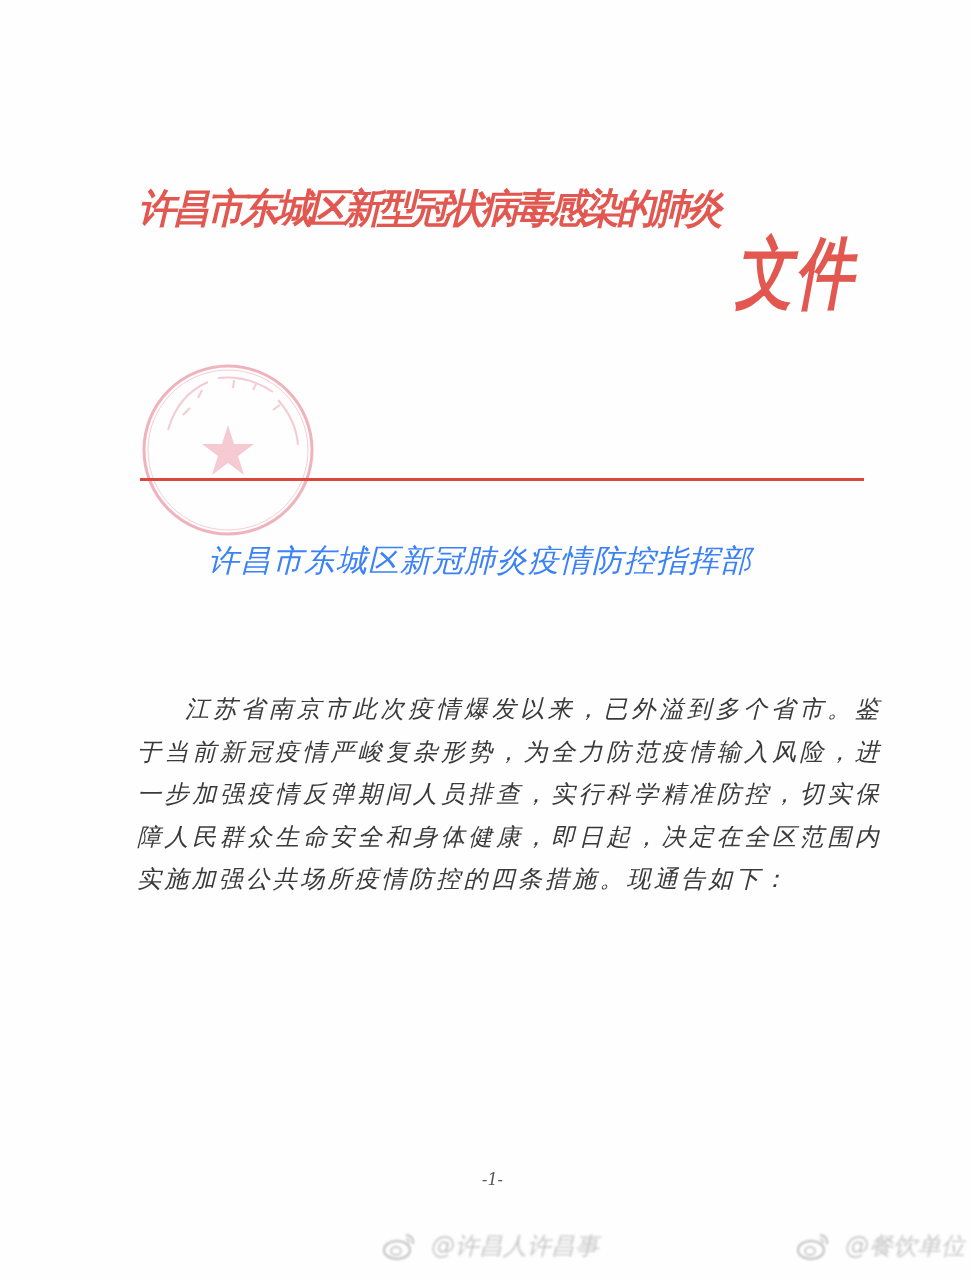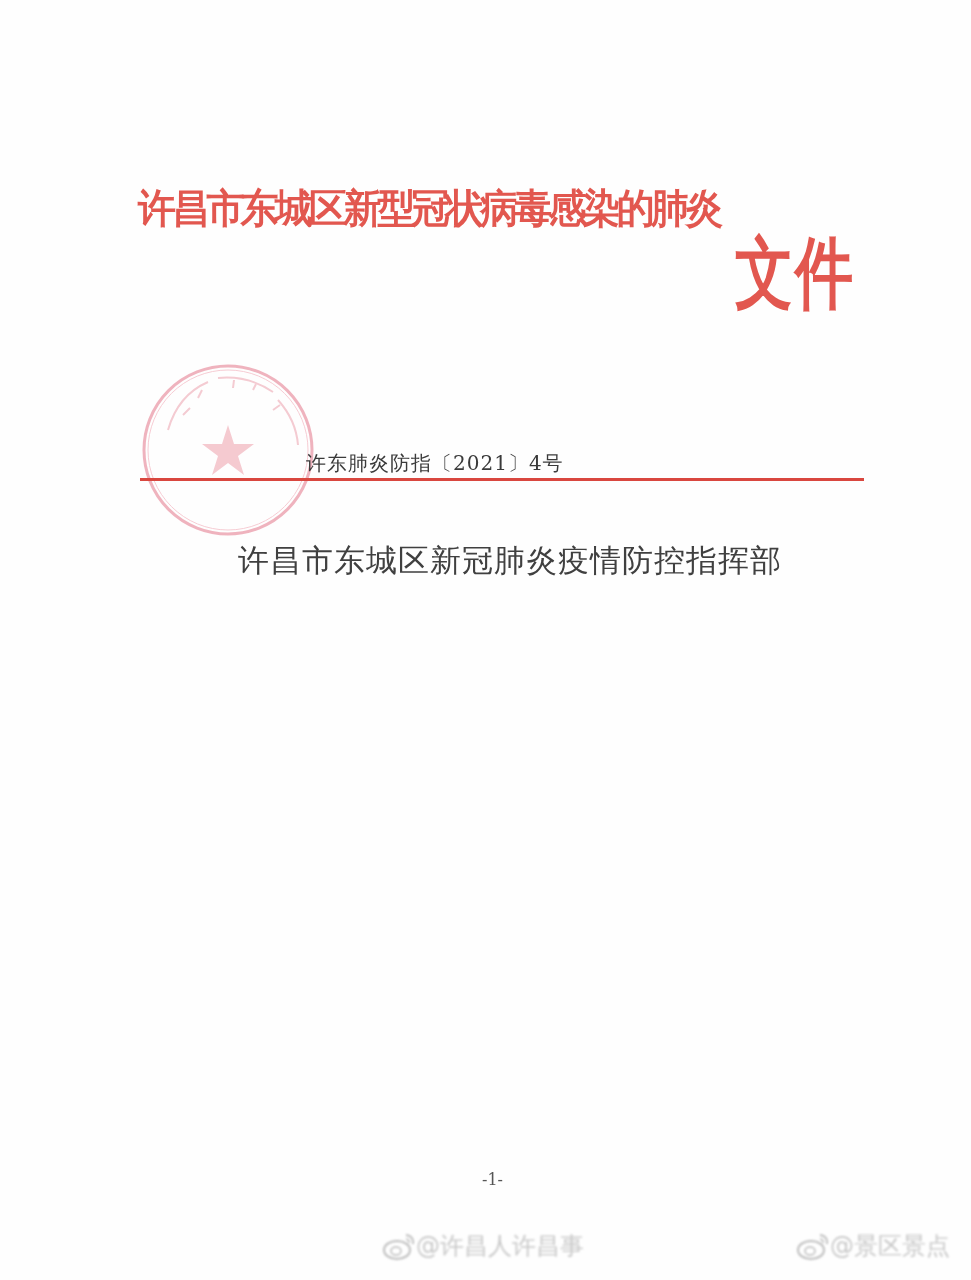--- a/index.html
+++ b/index.html
@@ -13,20 +13,21 @@
       position: relative;
       overflow: hidden;
       font-family: "DejaVu Serif", "Liberation Serif", serif;
       color: #2b2b2b;
     }
     .page {
       position: absolute;
       left: 0; top: 0;
       width: 963px; height: 1280px;
       background: #fefefe;
+      font-style: italic;
     }
     
     .head-org {
       position: absolute;
       left: 138px;
       top: 178px;
       width: 580px;
       color: #e2574f;
       font-family: "DejaVu Sans", "Liberation Sans", sans-serif;
       font-weight: bold;
@@ -86,29 +87,28 @@
       position: absolute;
       left: 140px;
       top: 478px;
       width: 724px;
       height: 3px;
       background: #d9473f;
     }
     
     .title {
       position: absolute;
-      left: 200px;
+      left: 208px;
       top: 535px;
       width: 620px;
       font-family: "DejaVu Sans", "Liberation Sans", sans-serif;
       font-size: 31px;
       line-height: 50px;
-      color: #404040;
+      color: #3b82f6;
       letter-spacing: 1px;
-      text-align: center;
     }
     .title span { display: block; white-space: nowrap; }
     
     .body {
       position: absolute;
       left: 137px;
       top: 688px;
       width: 745px;
       font-size: 24px;
       line-height: 42.5px;
@@ -129,21 +129,21 @@
       font-size: 16px;
       color: #555;
     }
     
     .watermark {
       position: absolute;
       top: 1228px;
       height: 36px;
       display: flex;
       align-items: center;
-      gap: 0;
+      gap: 15px;
       color: #c8c8c8;
       font-family: "DejaVu Sans", "Liberation Sans", sans-serif;
       font-size: 24px;
       filter: blur(0.8px);
       white-space: nowrap;
     }
     .watermark.left { left: 382px; }
     .watermark.right { left: 796px; }
     .weibo-icon { width: 34px; height: 30px; }
   </style>
@@ -166,28 +166,28 @@
       <path d="M140 40 Q158 60 160 85"></path>
       <line x1="45" y1="55" x2="52" y2="48"></line>
       <line x1="60" y1="38" x2="64" y2="30"></line>
       <line x1="95" y1="28" x2="96" y2="20"></line>
       <line x1="115" y1="30" x2="118" y2="24"></line>
       <line x1="135" y1="50" x2="142" y2="45"></line>
     </g>
     <polygon points="90,65 96,84 116,84 100,96 106,115 90,103 74,115 80,96 64,84 84,84" fill="#eea0ab"></polygon>
   </svg>
 
-  <div class="doc-number">许东肺炎防指〔2021〕4号</div>
   <div class="red-rule"></div>
 
   <div class="title">
     <span>许昌市东城区新冠肺炎疫情防控指挥部</span>
   </div>
 
   <div class="body">
+    <p>江苏省南京市此次疫情爆发以来，已外溢到多个省市。鉴于当前新冠疫情严峻复杂形势，为全力防范疫情输入风险，进一步加强疫情反弹期间人员排查，实行科学精准防控，切实保障人民群众生命安全和身体健康，即日起，决定在全区范围内实施加强公共场所疫情防控的四条措施。现通告如下：</p>
   </div>
 
   <div class="page-num">-1-</div>
 
   <div class="watermark left">
     <svg class="weibo-icon" viewBox="0 0 34 30">
       <ellipse cx="15" cy="19" rx="13" ry="9" fill="none" stroke="#bdbdbd" stroke-width="2"></ellipse>
       <ellipse cx="14" cy="20" rx="5" ry="4" fill="none" stroke="#bdbdbd" stroke-width="1.5"></ellipse>
       <path d="M24 4 Q32 5 31 13" fill="none" stroke="#bdbdbd" stroke-width="2"></path>
       <path d="M24 8 Q28 9 27 12" fill="none" stroke="#bdbdbd" stroke-width="1.5"></path>
@@ -195,16 +195,16 @@
     <span>@许昌人许昌事</span>
   </div>
 
   <div class="watermark right">
     <svg class="weibo-icon" viewBox="0 0 34 30">
       <ellipse cx="15" cy="19" rx="13" ry="9" fill="none" stroke="#bdbdbd" stroke-width="2"></ellipse>
       <ellipse cx="14" cy="20" rx="5" ry="4" fill="none" stroke="#bdbdbd" stroke-width="1.5"></ellipse>
       <path d="M24 4 Q32 5 31 13" fill="none" stroke="#bdbdbd" stroke-width="2"></path>
       <path d="M24 8 Q28 9 27 12" fill="none" stroke="#bdbdbd" stroke-width="1.5"></path>
     </svg>
-    <span>@景区景点</span>
+    <span>@餐饮单位</span>
   </div>
 
 </div>
 
 </body></html>

